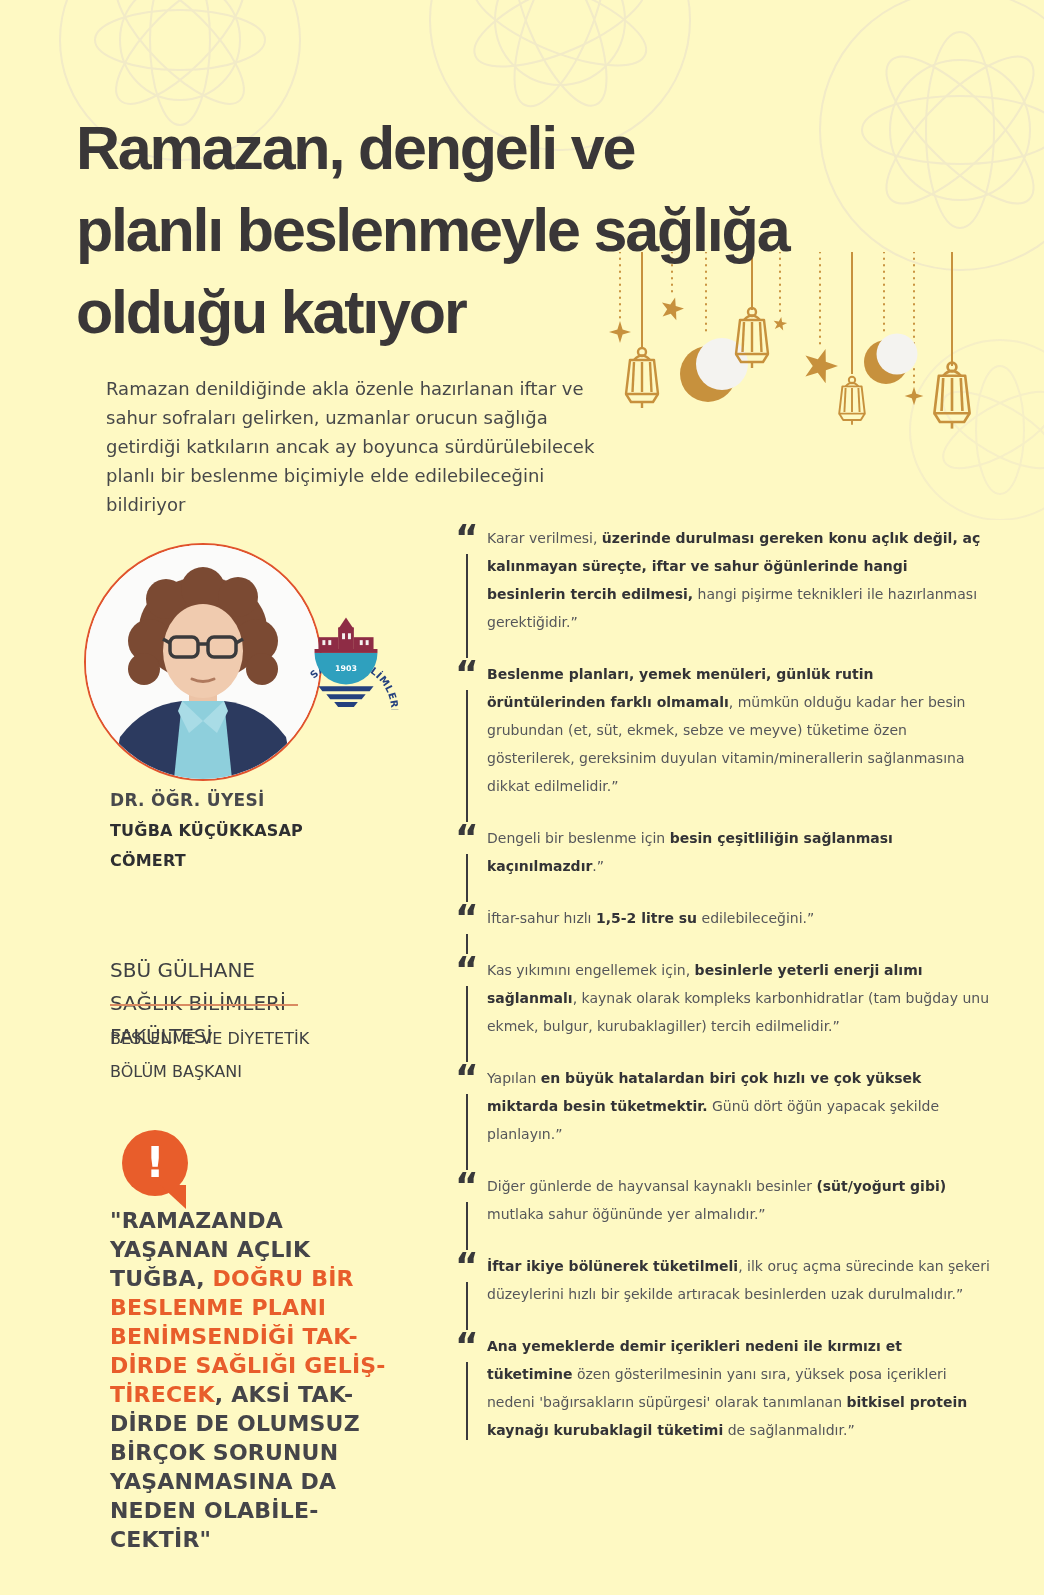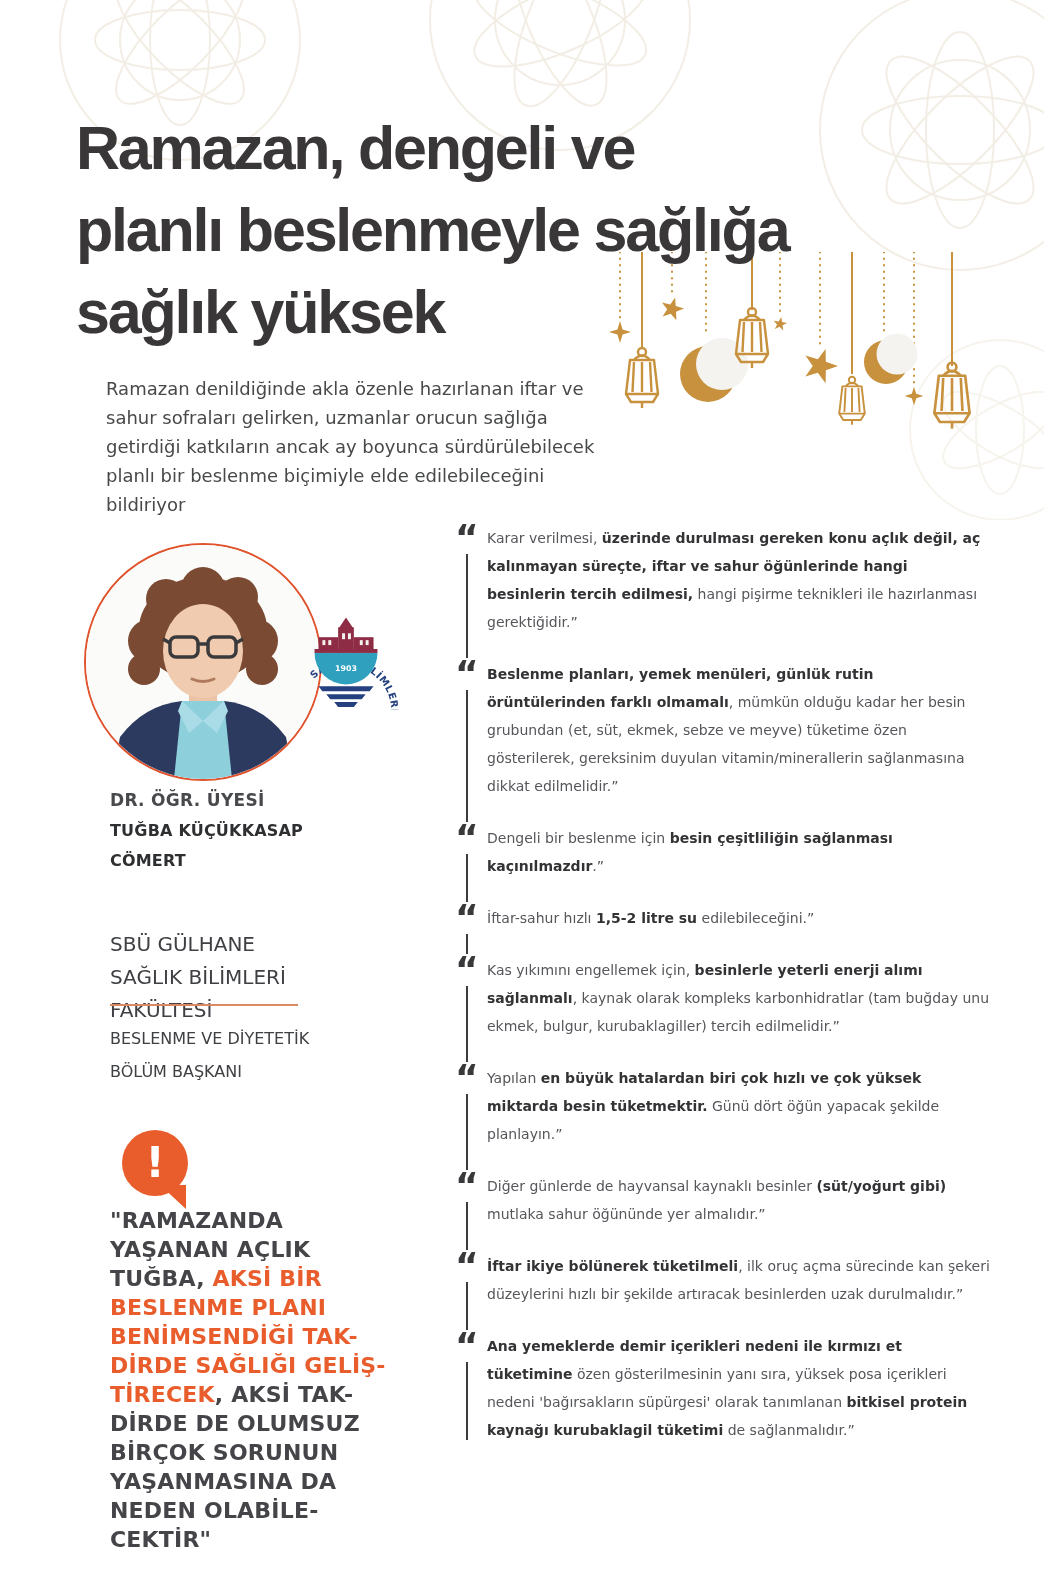--- a/index.html
+++ b/index.html
@@ -1,37 +1,37 @@
 <!DOCTYPE html>
 <html><head>
 <meta charset="utf-8">
 <style>
   html,body{margin:0;padding:0;background:#e9e8e6;}
   .page{position:relative;width:1044px;height:1595px;margin:0 auto;overflow:hidden;
-        background:#ffffff;font-family:"DejaVu Sans","Liberation Sans",sans-serif;}
+        background:#fef9c3;font-family:"DejaVu Sans","Liberation Sans",sans-serif;}
   
   .bg-pattern{position:absolute;left:0;top:0;z-index:0;pointer-events:none;}
   
   .headline{position:absolute;left:76px;top:66px;z-index:2;
             font-family:"Liberation Sans",sans-serif;font-weight:bold;
             font-size:61px;line-height:82px;letter-spacing:-2.2px;color:#3A3738;}
   
   .intro{position:absolute;left:78px;top:356px;width:520px;z-index:2;
          font-size:18px;line-height:29px;color:#474849;margin-left:28px;}
   
   .ornament{position:absolute;left:580px;top:252px;z-index:1;}
   
   .portrait{position:absolute;left:84px;top:543px;width:238px;height:238px;z-index:2;
             border:2px solid #E0532D;border-radius:50%;box-sizing:border-box;overflow:hidden;background:#FCFCFB;}
   .logo{position:absolute;left:287px;top:588px;z-index:3;}
   
   .expert-title{position:absolute;left:110px;top:790px;font-size:17px;color:#48494C;letter-spacing:.3px;font-weight:bold;}
   .expert-name{position:absolute;left:110px;top:816px;font-size:16px;font-weight:bold;
                line-height:30px;color:#2E2F31;letter-spacing:.2px;}
-  .expert-affiliation{position:absolute;left:110px;top:928px;font-size:20px;line-height:33px;color:#3F4043;}
+  .expert-affiliation{position:absolute;left:110px;top:954px;font-size:20px;line-height:33px;color:#3F4043;}
   .divider{position:absolute;left:110px;top:1004px;width:188px;height:2px;background:#D98A61;}
   .expert-role{position:absolute;left:110px;top:1022px;font-size:16px;line-height:33px;color:#3F4043;}
   
   .bubble{position:absolute;left:122px;top:1130px;width:66px;height:66px;z-index:2;
           background:#E85D2B;border-radius:50%;}
   .bubble .excl{position:absolute;left:0;right:0;top:8px;text-align:center;
                 color:#fff;font-weight:bold;font-size:42px;line-height:50px;font-family:"DejaVu Sans",sans-serif;}
   .bubble svg.tail{position:absolute;right:2px;bottom:-13px;}
   
   .callout{position:absolute;left:110px;top:1206px;width:290px;z-index:2;
@@ -84,21 +84,21 @@
           <ellipse rx="24" ry="64"></ellipse>
           <ellipse rx="24" ry="64" transform="rotate(60)"></ellipse>
         <ellipse rx="24" ry="64" transform="rotate(120)"></ellipse>
       </g>
     </g>
   </svg>
 
   <h1 class="headline">
     <div>Ramazan, dengeli ve</div>
     <div>planlı beslenmeyle sağlığa</div>
-    <div>sağlık yüksek</div>
+    <div>olduğu katıyor</div>
   </h1>
 
   <p class="intro">Ramazan denildiğinde akla özenle hazırlanan iftar ve sahur sofraları gelirken, uzmanlar orucun sağlığa getirdiği katkıların ancak ay boyunca sürdürülebilecek planlı bir beslenme biçimiyle elde edilebileceğini bildiriyor</p>
 
   <svg class="ornament" width="440" height="215" viewBox="0 0 440 215">
     <defs>
       <g id="lantern" fill="none" stroke="#C7913D" stroke-width="2.4" stroke-linejoin="round">
         <circle cx="0" cy="-30" r="4"></circle>
         <path d="M-8,-22 Q0,-31 8,-22"></path>
         <path d="M-12,-22 L12,-22 L16,12 L-16,12 Z"></path>
@@ -236,21 +236,21 @@
   <div class="bubble">
     <span class="excl">!</span>
     <svg class="tail" width="26" height="24">
       <polygon points="0,0 26,0 26,24" fill="#E85D2B"></polygon>
     </svg>
   </div>
 
   <div class="callout" id="callout">
       <div class="cline"><span class="d">"RAMAZANDA</span></div>
       <div class="cline"><span class="d">YAŞANAN AÇLIK</span></div>
-      <div class="cline"><span class="d">TUĞBA, </span><span class="o">AKSİ BİR</span></div>
+      <div class="cline"><span class="d">TUĞBA, </span><span class="o">DOĞRU BİR</span></div>
       <div class="cline"><span class="o">BESLENME PLANI</span></div>
       <div class="cline"><span class="o">BENİMSENDİĞİ TAK-</span></div>
       <div class="cline"><span class="o">DİRDE SAĞLIĞI GELİŞ-</span></div>
       <div class="cline"><span class="o">TİRECEK</span><span class="d">, AKSİ TAK-</span></div>
       <div class="cline"><span class="d">DİRDE DE OLUMSUZ</span></div>
       <div class="cline"><span class="d">BİRÇOK SORUNUN</span></div>
       <div class="cline"><span class="d">YAŞANMASINA DA</span></div>
       <div class="cline"><span class="d">NEDEN OLABİLE-</span></div>
       <div class="cline"><span class="d">CEKTİR"</span></div>
     </div>

